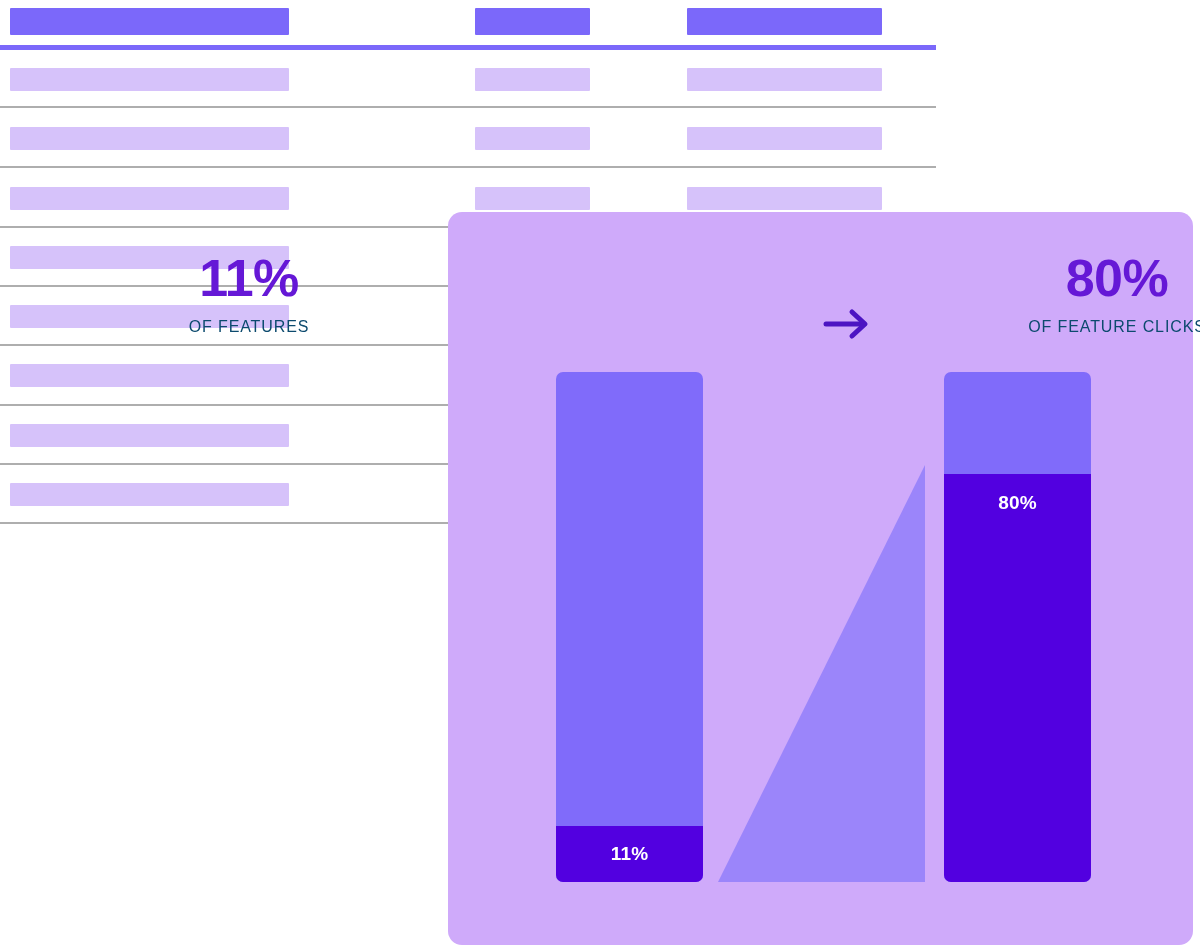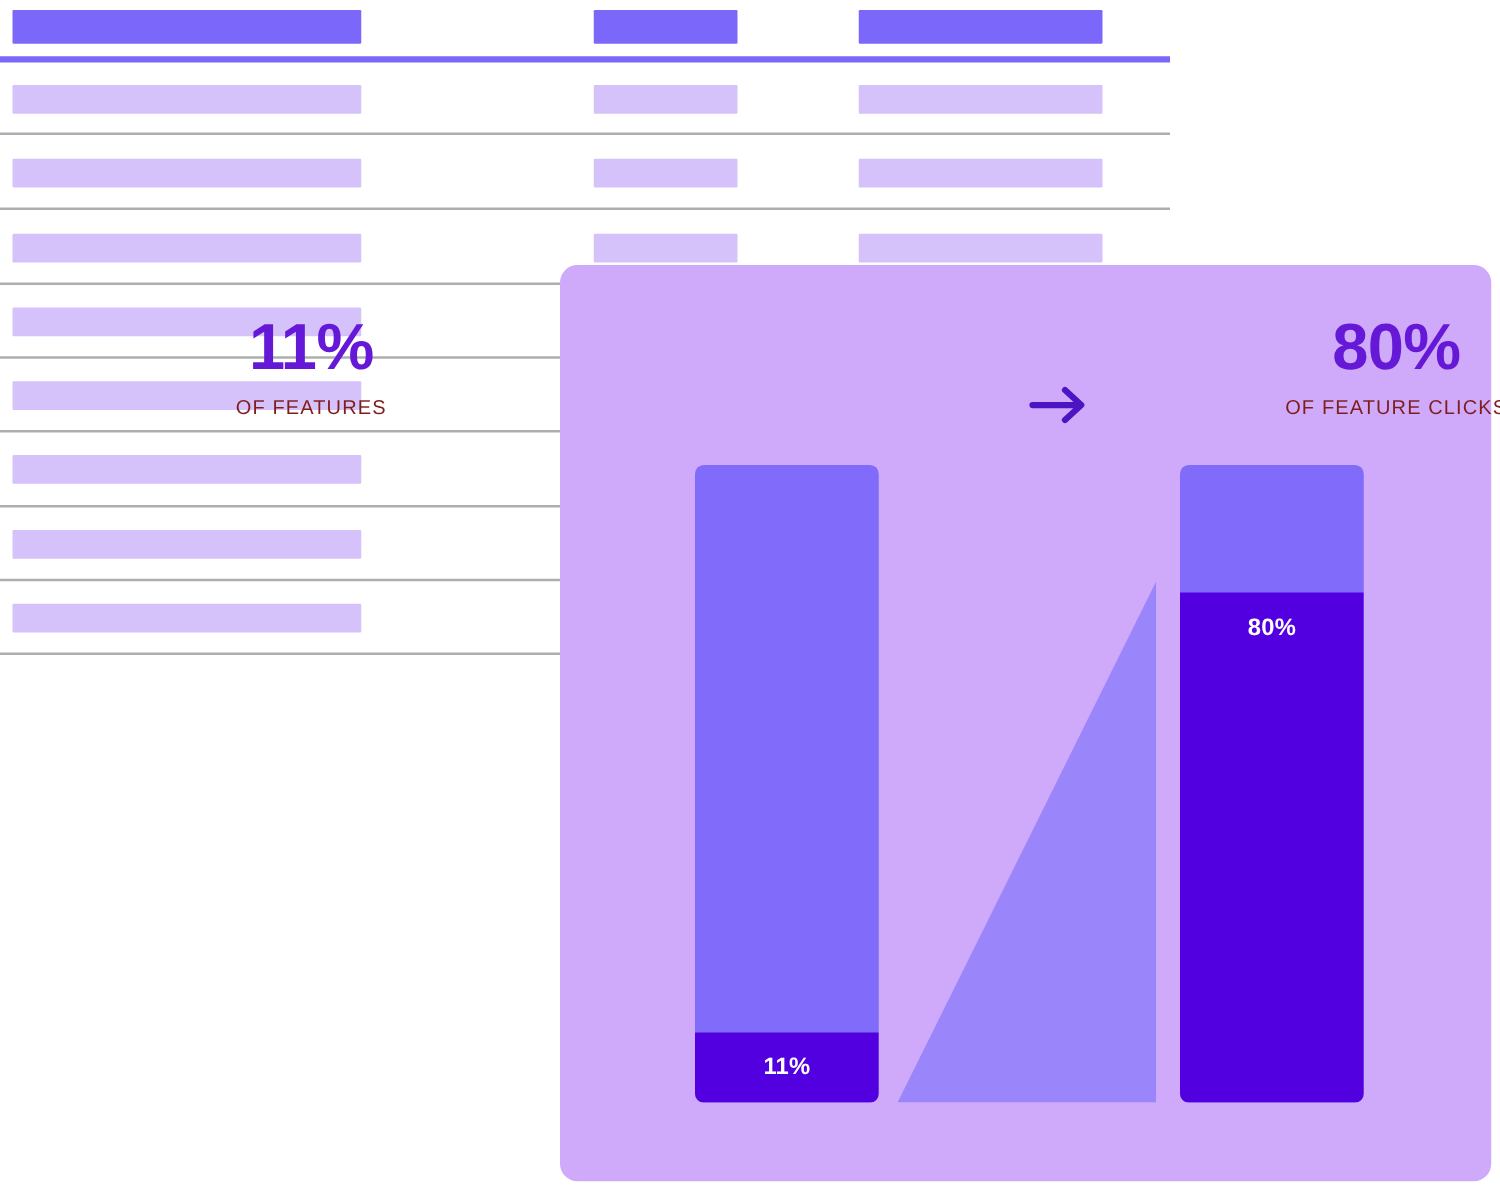--- a/index.html
+++ b/index.html
@@ -102,21 +102,21 @@
     line-height: 1.0;
     color: #6518d6;
     letter-spacing: -0.5px;
   }
 
   .stat-label {
     margin-top: 14px;
     font-size: 16px;
     font-weight: 400;
     letter-spacing: 0.9px;
-    color: #7f1d1d;
+    color: #0c4a6e;
   }
 
   .stat-arrow {
     position: absolute;
     left: 372px;
     top: 52px;
     width: 56px;
     height: 40px;
     color: #4c14c2;
   }

